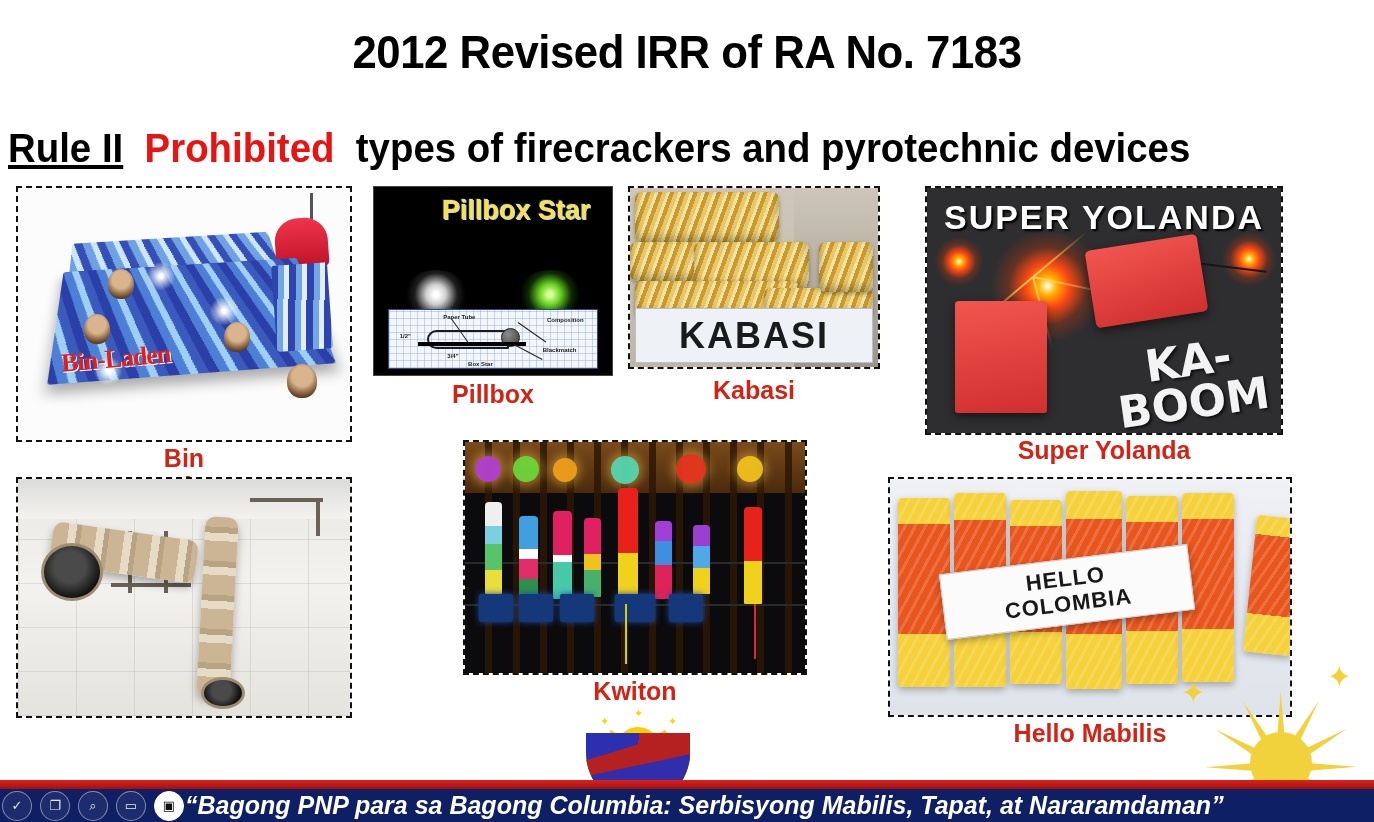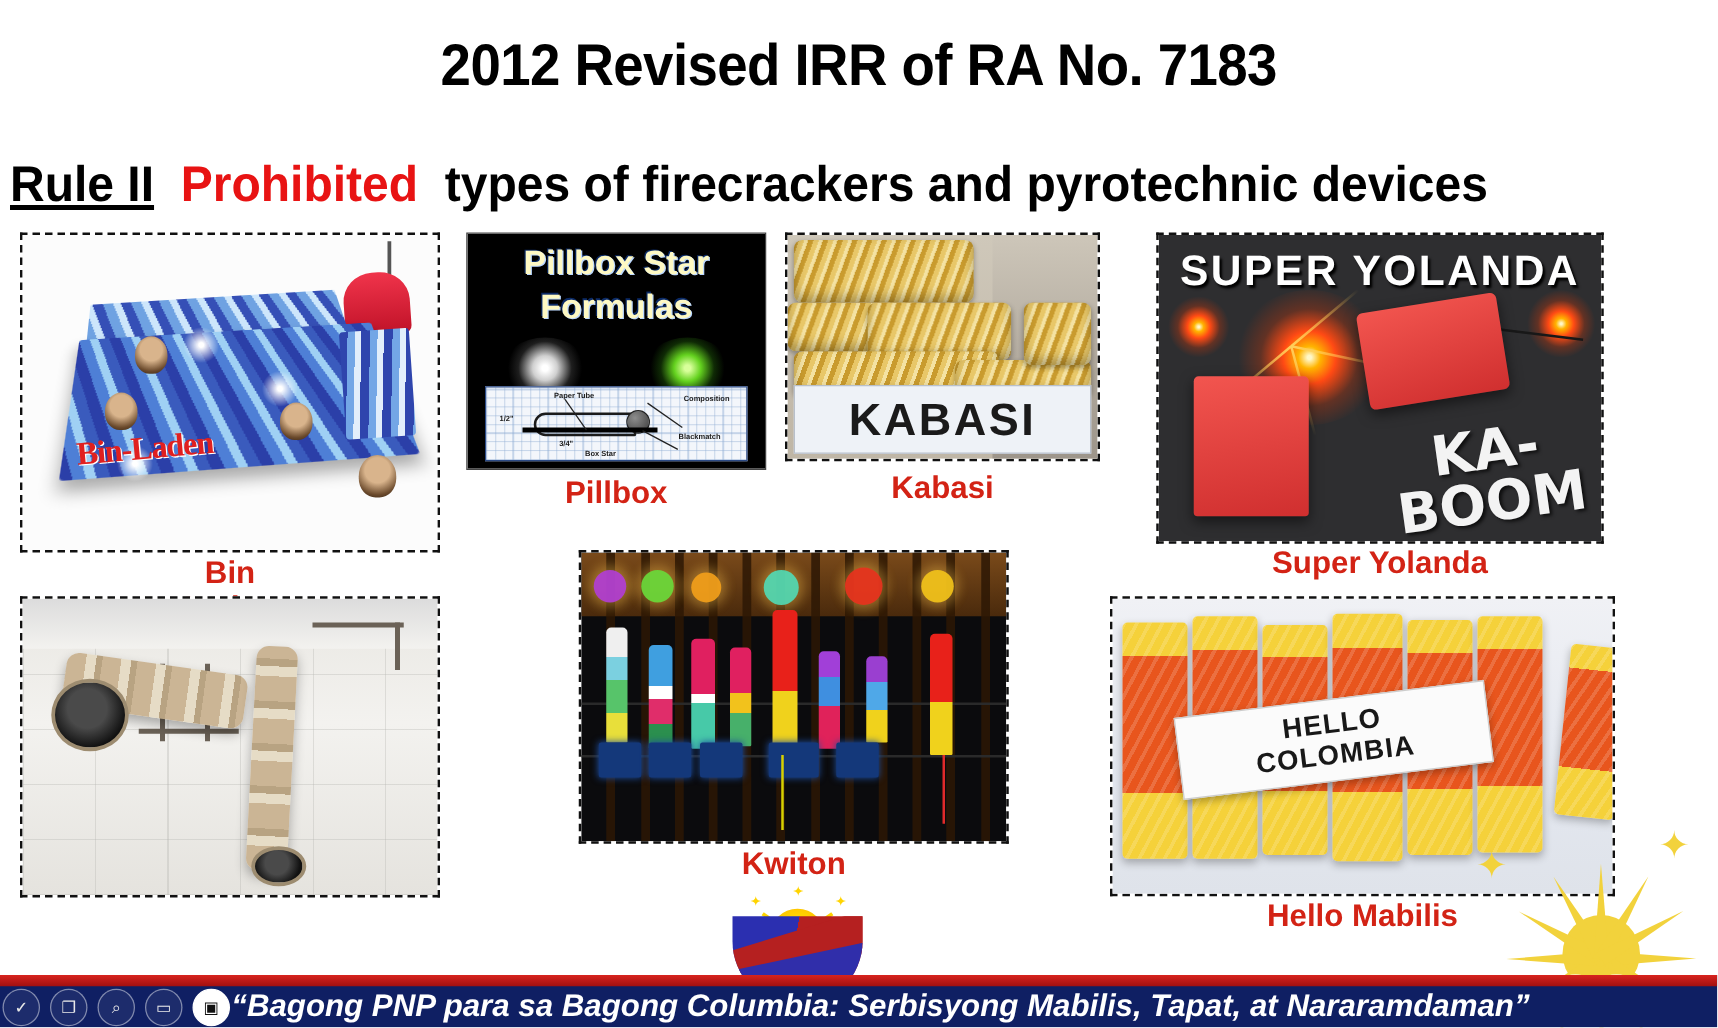--- a/index.html
+++ b/index.html
@@ -72,23 +72,24 @@
     background:linear-gradient(180deg,#f0344b,#c01228);border-radius:45% 45% 12% 12%;
     transform:rotate(-4deg);
   }
   .bl-stem{position:absolute;right:11%;top:2%;width:3px;height:14%;background:#555;}
   .bl-star{position:absolute;width:34px;height:34px;background:
       radial-gradient(circle,#fff 8%,rgba(255,255,255,.0) 60%);}
 
   
   .pillbox{background:#000;}
   .pb-t1,.pb-t2{
-    position:absolute;width:100%;text-align:center;color:#fef9c3;font-weight:bold;
+    position:absolute;width:100%;text-align:center;color:#fde047;font-weight:bold;
     text-shadow:1px 1px 0 #bcd8ff,-1px -1px 0 #0b2a66;
     font-family:"Liberation Sans Narrow","Liberation Sans",sans-serif;
+    padding-left:23px;
   }
   .pb-t1{top:4%;font-size:27px;}
   .pb-t2{top:23%;font-size:27px;}
   .pb-burst{
     position:absolute;top:44%;width:28%;height:26%;border-radius:50%;
   }
   .pb-b1{left:12%;background:radial-gradient(circle,#ffffff 6%,#cfcfcf 24%,rgba(120,120,120,.25) 52%,transparent 72%);}
   .pb-b2{right:12%;background:radial-gradient(circle,#d8ff9a 6%,#64d21f 26%,rgba(60,170,20,.25) 52%,transparent 72%);}
   .pb-diagram{
     position:absolute;left:6%;right:6%;bottom:3%;height:31%;
@@ -258,21 +259,20 @@
       </div>
     </div>
     <div class="cap" style="top:258px;width:300px;">Bin
 Laden</div>
   </div>
 
   <div class="fig" style="left:373px;top:186px;width:240px;height:190px;">
     <div class="frame" style="border-style:solid;border-width:1px;border-color:#444;">
       <div class="photo pillbox">
         <div class="pb-t1">Pillbox Star</div>
-        <div class="pb-t2">Formulas</div>
         <div class="pb-burst pb-b1"></div>
         <div class="pb-burst pb-b2"></div>
         <div class="pb-diagram">
           <div class="pb-tube-shape"></div>
           <div class="pb-ball"></div>
           <div class="pb-bar"></div>
           <div class="pb-line" style="left:30%;top:16%;width:30px;transform:rotate(55deg);"></div>
           <div class="pb-line" style="left:62%;top:20%;width:34px;transform:rotate(35deg);"></div>
           <div class="pb-line" style="left:60%;top:58%;width:32px;transform:rotate(28deg);"></div>
           <div class="pb-lbl" style="left:26%;top:6%;">Paper Tube</div>

